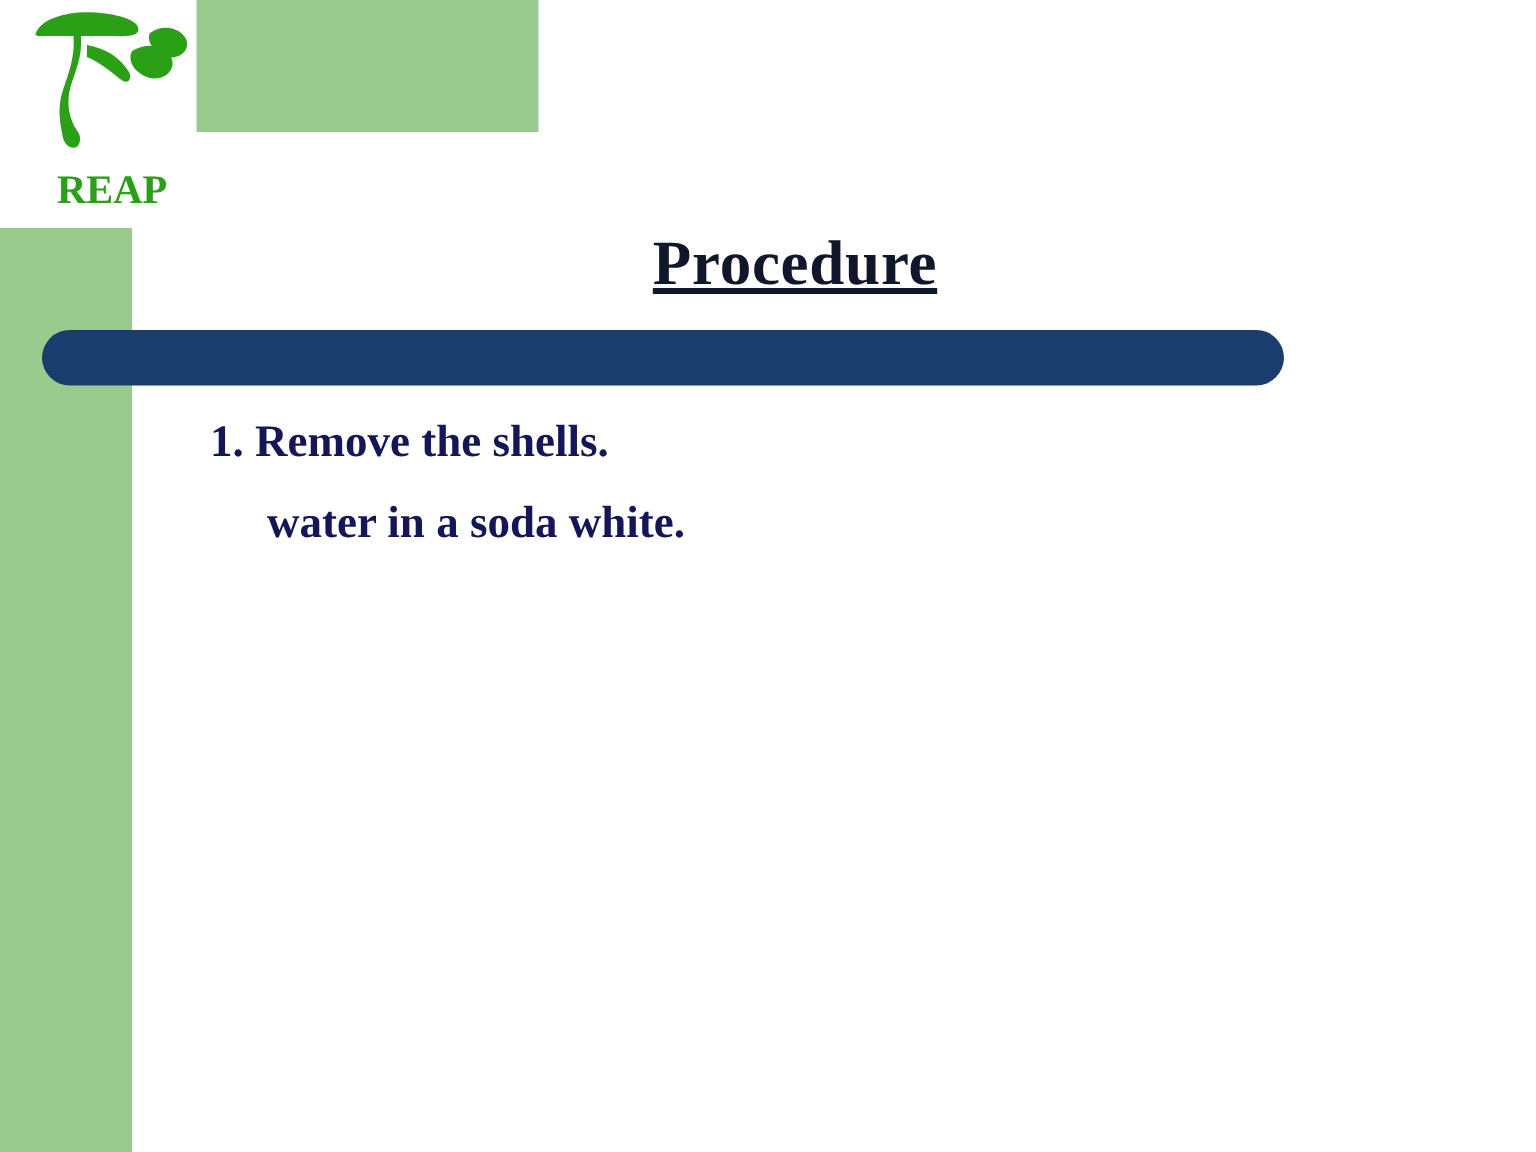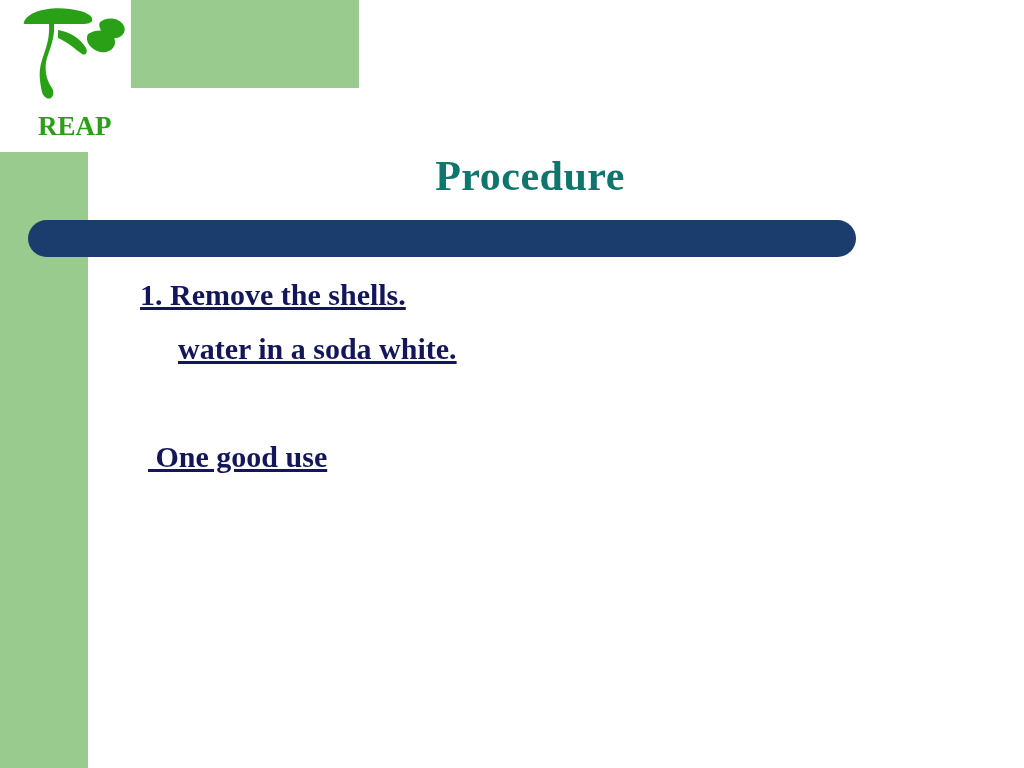--- a/index.html
+++ b/index.html
@@ -52,22 +52,23 @@
   }
   
   .slide-title {
     position: absolute;
     left: 90px;
     top: 152px;
     width: 880px;
     text-align: center;
     font-size: 42px;
     font-weight: bold;
-    color: #0f766e;
+    color: #0f172a;
     letter-spacing: 0.5px;
+    text-decoration: underline;
   }
   
   .navy-bar {
     position: absolute;
     left: 28px;
     top: 220px;
     width: 828px;
     height: 37px;
     background: #1a3d6d;
     border-radius: 19px;
@@ -78,21 +79,20 @@
     left: 140px;
     top: 268px;
     width: 800px;
     color: #14165a;
     font-size: 30px;
     font-weight: bold;
     line-height: 54px;
   }
   .body-text .line {
     white-space: pre;
-    text-decoration: underline;
   }
   .body-text .indent {
     padding-left: 38px;
   }
   .body-text .spacer {
     height: 54px;
   }
   .body-text .lead {
     padding-left: 8px;
   }
@@ -122,16 +122,15 @@
   </div>
 
   <div class="slide-title">Procedure</div>
 
   <div class="navy-bar"></div>
 
   <div class="body-text">
     <div class="line">1. Remove the shells.</div>
     <div class="line indent">water in a soda white.</div>
     <div class="spacer"></div>
-    <div class="line lead"> One good use</div>
   </div>
 
 </div>
 
 </body></html>

